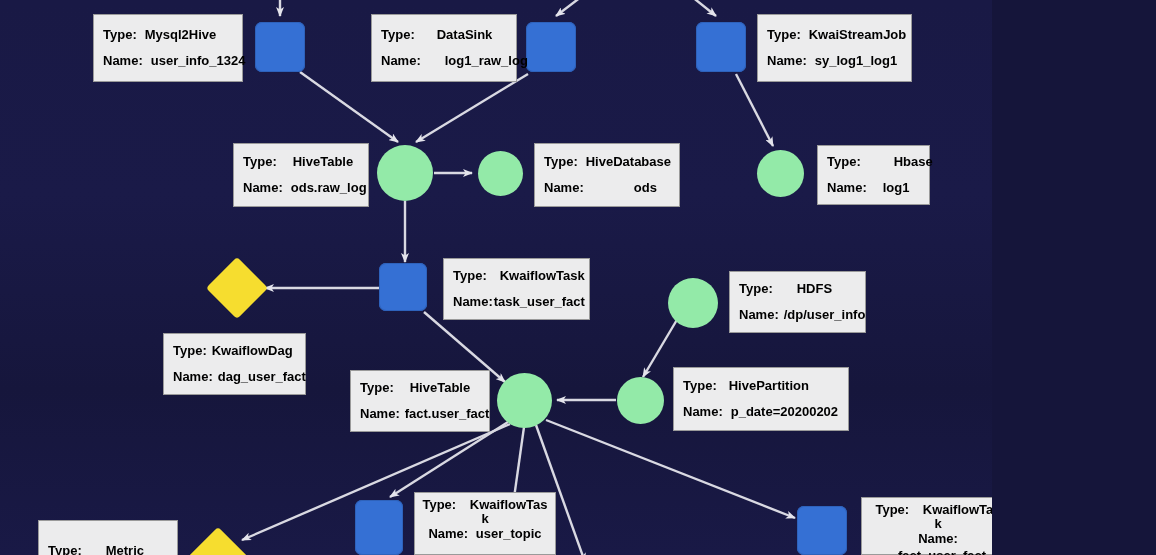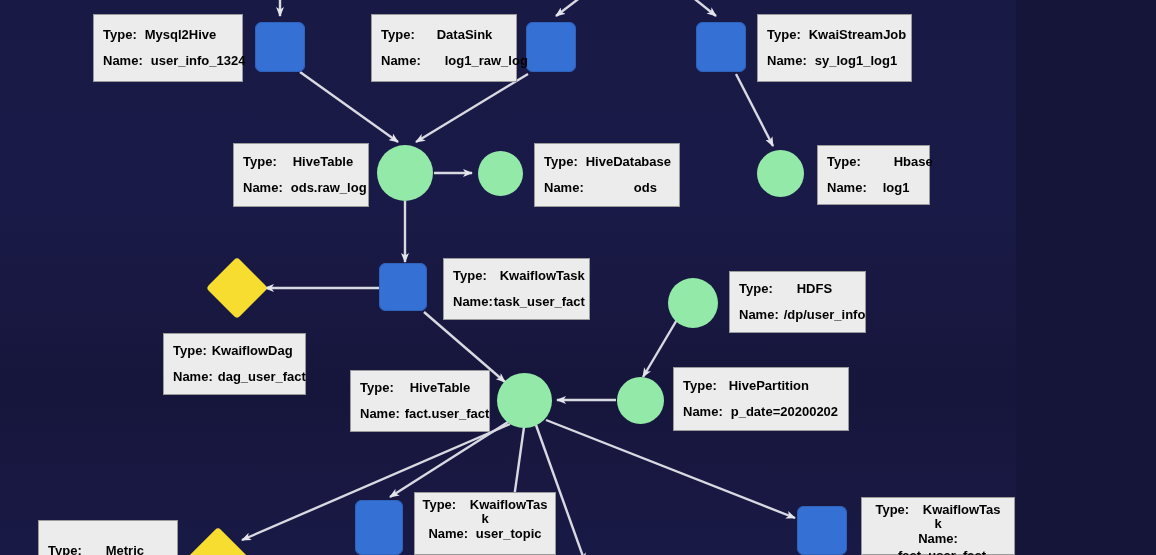--- a/index.html
+++ b/index.html
@@ -1,18 +1,18 @@
 <!DOCTYPE html>
 <html><head>
 <meta charset="utf-8">
 <style>
   html,body{margin:0;padding:0;background:#15153a;}
   #stage{position:relative;width:992px;height:555px;overflow:hidden;
     background:linear-gradient(180deg,#191945 0%,#1a1a48 35%,#16163c 70%,#191946 100%);
-    font-family:"Liberation Sans","DejaVu Sans",sans-serif;padding-left:24px;}
+    font-family:"Liberation Sans","DejaVu Sans",sans-serif;}
   #edges{position:absolute;left:0;top:0;width:1156px;height:555px;}
   .node{position:absolute;}
   .sq{background:#3570d4;border-radius:7px;box-shadow:0 0 0 1px #2e62bb inset;}
   .circ{background:#93eaa8;border-radius:50%;}
   .dia{background:#f6dd2f;}
   .lbl{position:absolute;background:#ececed;border:1px solid #9a9a9a;
     color:#000;box-sizing:border-box;padding:5px 9px;
     display:flex;flex-direction:column;justify-content:center;}
   .lrow{display:flex;white-space:nowrap;line-height:1.45;}
   .lrow .k{font-weight:bold;}

